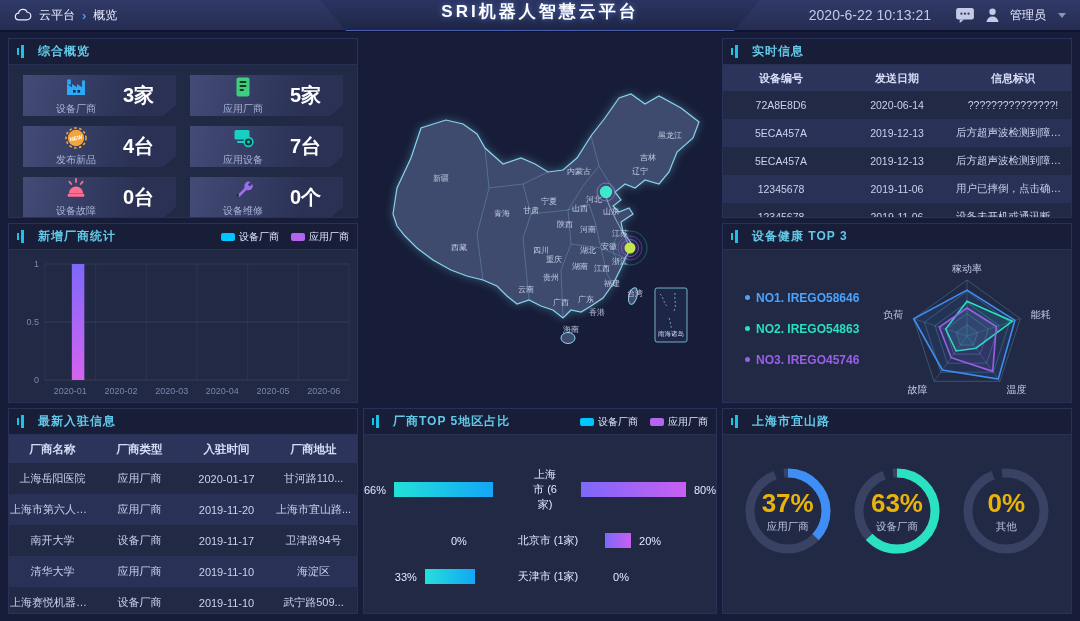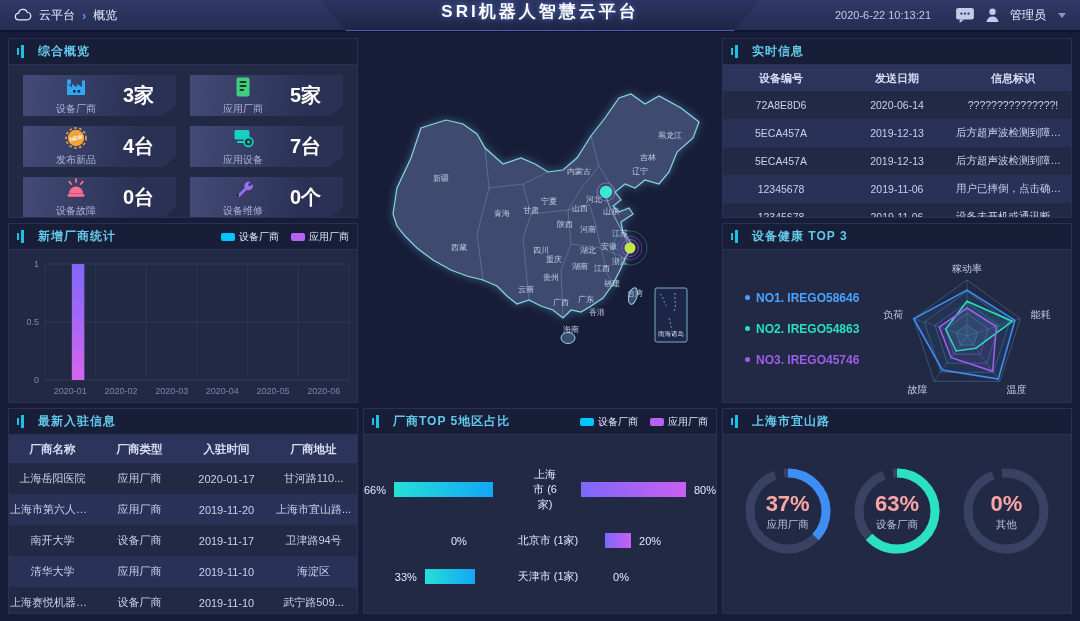--- a/index.html
+++ b/index.html
@@ -12,21 +12,21 @@
            padding:0 14px;z-index:5;}
   .title-plate{position:absolute;left:50%;top:0;transform:translateX(-50%);width:440px;height:30px;
            background:linear-gradient(180deg,#2b3462,#1e2646);
            clip-path:polygon(0 0,100% 0,calc(100% - 26px) 100%,26px 100%);
            border-bottom:1px solid #4a5fae;display:flex;align-items:flex-start;justify-content:center;}
   .app-title{color:#ffffff;font-size:17px;font-weight:bold;letter-spacing:3px;text-shadow:0 0 6px rgba(120,160,255,.6);}
   .crumbs{display:flex;align-items:center;gap:7px;z-index:6;}
   .crumb{color:#e8edff;font-size:12px;cursor:pointer;}
   .crumb-sep{color:#4d9df5;font-size:13px;font-weight:bold;}
   .hdr-right{display:flex;align-items:center;gap:10px;z-index:6;}
-  .hdr-time{color:#c0c9e8;font-size:11px;margin-right:14px;}
+  .hdr-time{color:#c0c9e8;font-size:14px;margin-right:14px;}
   .hdr-user{color:#e8edff;font-size:12px;}
   .hdr-ic{display:inline-flex;cursor:pointer;}
   .caret{width:0;height:0;border-left:4px solid transparent;border-right:4px solid transparent;
          border-top:5px solid #8a93b8;margin-left:2px;cursor:pointer;}
 
   
   .main{position:absolute;left:8px;top:38px;display:grid;
         grid-template-columns:350px 354px 350px;grid-template-rows:180px 180px 206px;gap:5px;}
   .panel{background:#222945;border:1px solid #2a3158;box-sizing:border-box;display:flex;flex-direction:column;overflow:hidden;}
   .panel-title{flex:0 0 25px;display:flex;align-items:center;gap:12px;padding:0 8px;
@@ -61,21 +61,21 @@
   
   .health-body{display:flex;}
   .health-list{width:150px;display:flex;flex-direction:column;justify-content:center;gap:17px;padding-left:22px;}
   .health-item{display:flex;align-items:center;gap:6px;font-size:12px;font-weight:bold;cursor:pointer;}
   .health-dot{width:5px;height:5px;border-radius:50%;background:currentColor;}
 
   
   .donuts{display:flex;justify-content:space-around;padding:28px 10px 0;}
   .donut{position:relative;width:96px;height:96px;}
   .donut-center{position:absolute;inset:0;display:flex;flex-direction:column;align-items:center;justify-content:center;}
-  .donut-pct{font-size:22px;font-weight:bold;color:#fca5a5;}
+  .donut-pct{font-size:26px;font-weight:bold;color:#eab308;}
   .donut-label{font-size:10.5px;color:#b9c3e2;margin-top:1px;}
 
   
   .t-rows{padding-top:32px;display:flex;flex-direction:column;gap:21px;}
   .t-row{display:flex;justify-content:center;}
   .t-left{width:154px;display:flex;align-items:center;justify-content:flex-end;gap:8px;}
   .t-right{width:154px;display:flex;align-items:center;gap:8px;padding-left:24px;}
   .t-bar{height:15px;}
   .t-val{font-size:11px;color:#e2e8ff;}
   .t-region{width:92px;text-align:center;font-size:11px;color:#e2e8ff;padding-left:40px;}

